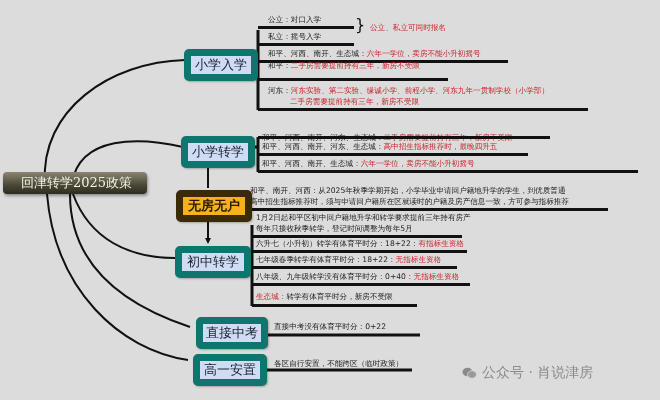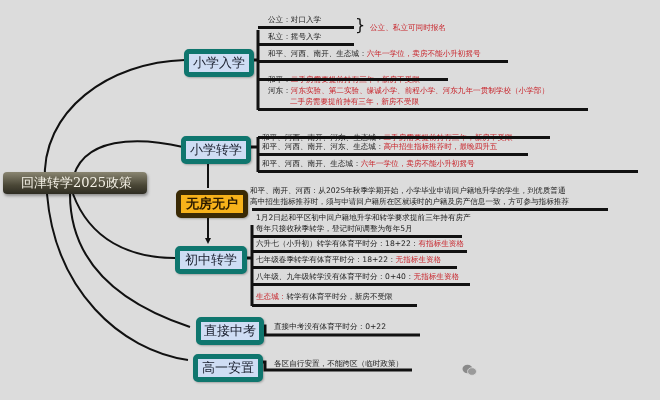--- a/index.html
+++ b/index.html
@@ -4,21 +4,21 @@
 <style>
   html, body { margin:0; padding:0; }
   body { width:660px; height:400px; background:#dcdcdc; position:relative; overflow:hidden;
          font-family: "DejaVu Sans", "Liberation Sans", sans-serif; color:#222; }
   .abs { position:absolute; }
   svg.links { position:absolute; left:0; top:0; }
   .root { left:3px; top:172px; width:126px; height:22px; border-radius:4px;
           background:linear-gradient(#8a8672,#4a4736 60%,#2e2c22); color:#f4f1e6;
           font-family:"DejaVu Serif","Liberation Serif",serif; font-size:13px; line-height:22px;
           padding-left:18px; box-shadow:1px 2px 3px rgba(0,0,0,0.35); }
-  .node { background:#cfddf4; border:5px solid #0f766e; border-radius:5px; font-size:13px;
+  .node { background:#cfddf4; border:7px solid #0f766e; border-radius:5px; font-size:13px;
           line-height:18px; text-align:center; color:#1a1f2e; box-shadow:1px 1px 2px rgba(0,0,0,0.25); }
   .node.yellow { background:#f7b21a; border-color:#3a2a05; color:#2a1a00; font-weight:bold; }
   .leaf { font-size:7.6px; line-height:11px; white-space:nowrap; color:#222; }
   .red { color:#c8232a; }
   .uline { border-bottom:3px solid #111; }
   .watermark { font-size:14px; color:#8a8a8a; }
   .wm-icon { width:15px; height:12px; }
 </style>
 </head>
 <body>
@@ -64,21 +64,21 @@
 <div class="abs leaf" style="left:268px;top:31px;">
   <span>私立：</span><span>摇号入学</span>
 </div>
 <div class="abs uline" style="left:258px;top:43px;width:96px;height:0;"></div>
 <div class="abs" style="left:355px;top:15px;font-size:16px;color:#111;">}</div>
 <div class="abs leaf red" style="left:370px;top:22px;">公立、私立可同时报名</div>
 <div class="abs leaf" style="left:268px;top:48px;">
   <span>和平、河西、南开、生态城：</span><span class="red">六年一学位，卖房不能小升初摇号</span>
 </div>
 <div class="abs uline" style="left:258px;top:60px;width:250px;height:0;"></div>
-<div class="abs leaf" style="left:268px;top:74px;">
+<div class="abs leaf" style="left:268px;top:60px;">
   <span>和平：</span><span class="red">二手房需要提前持有三年，新房不受限</span>
 </div>
 <div class="abs uline" style="left:258px;top:78px;width:190px;height:0;"></div>
 <div class="abs leaf" style="left:268px;top:85px;">
   <span>河东：</span><span class="red">河东实验、第二实验、缘诚小学、前程小学、河东九年一贯制学校（小学部）</span>
 </div>
 <div class="abs leaf red" style="left:290px;top:96px;">二手房需要提前持有三年，新房不受限</div>
 <div class="abs uline" style="left:258px;top:108px;width:330px;height:0;"></div>
 
 <div class="abs node" style="left:181px;top:136px;width:60px;">小学转学</div>
@@ -125,13 +125,14 @@
 <div class="abs leaf" style="left:274px;top:321px;">直接中考没有体育平时分：0+22</div>
 
 <div class="abs node" style="left:193px;top:354px;width:60px;">高一安置</div>
 <div class="abs leaf" style="left:274px;top:358px;">各区自行安置，不能跨区（临时政策）</div>
 
 <div class="abs" style="left:462px;top:364px;display:flex;align-items:center;gap:5px;">
   <svg class="wm-icon" viewBox="0 0 15 12">
     <ellipse cx="5.5" cy="5" rx="5" ry="4.2" fill="#8a8a8a"></ellipse>
     <ellipse cx="10" cy="7.5" rx="4.5" ry="3.8" fill="#9a9a9a" stroke="#dcdcdc" stroke-width="0.8"></ellipse>
   </svg>
+  <span class="watermark">公众号 · 肖说津房</span>
 </div>
 
 </body></html>

